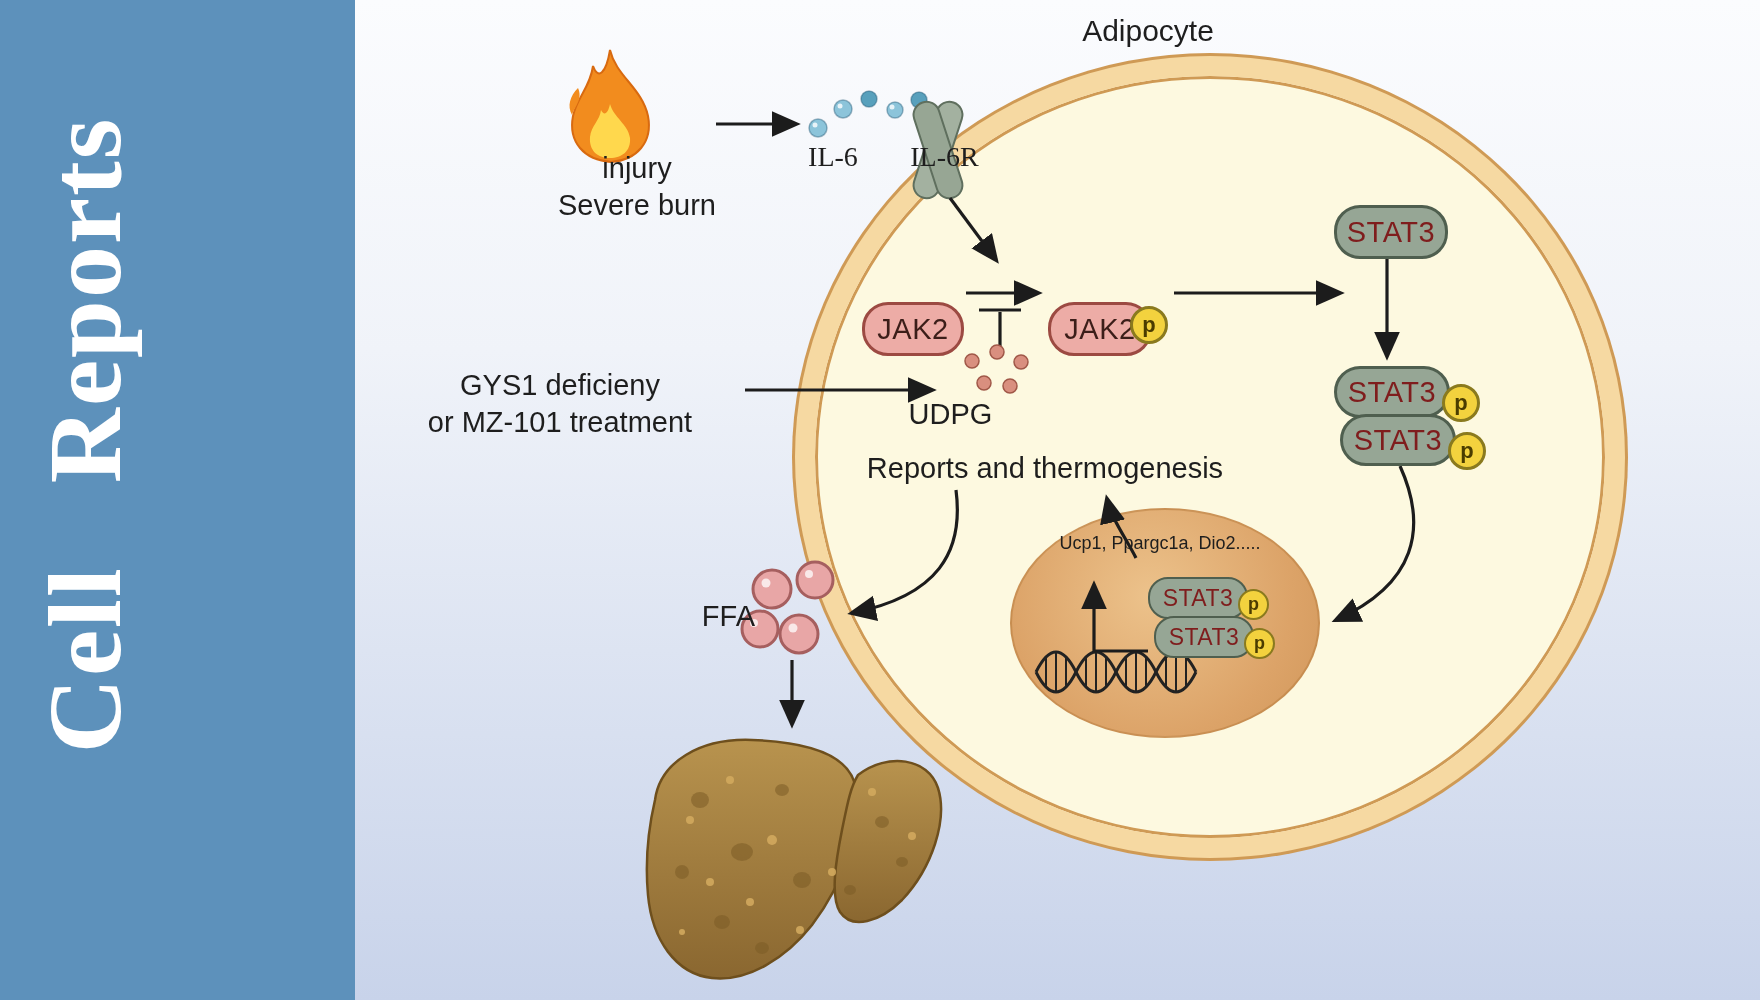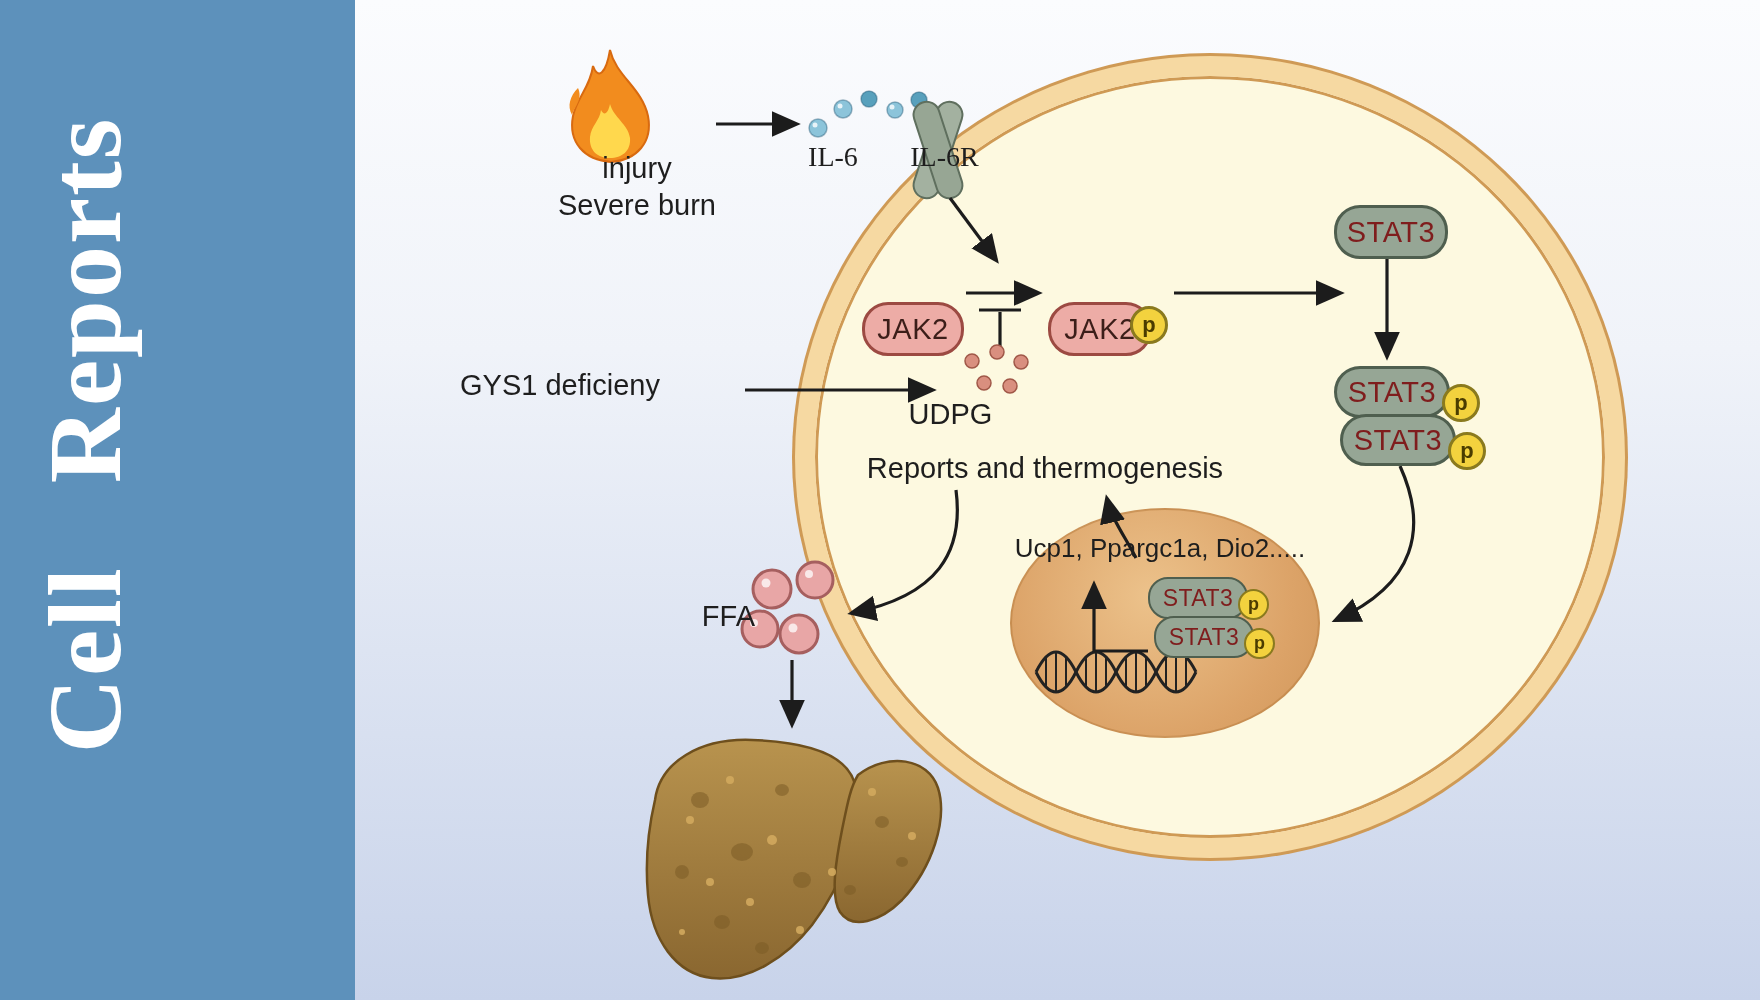--- a/index.html
+++ b/index.html
@@ -19,21 +19,21 @@
            background:var(--cytoplasm,#fdf9e0);
            border:20px solid var(--membrane,#f6d9a2);
            box-shadow:0 0 0 3px var(--membrane_edge,#cf9a55), inset 0 0 0 3px var(--membrane_edge,#cf9a55);}
   .nucleus{position:absolute;left:1010px;top:508px;width:306px;height:226px;border-radius:50%;
            background:radial-gradient(circle at 45% 38%, #ecc28b 0%, var(--nucleus,#dca368) 65%, #d0965a 100%);
            border:2px solid rgba(186,128,66,.55);}
   .svg-overlay{position:absolute;left:0;top:0;width:1760px;height:1000px;pointer-events:none;}
   
   .label{position:absolute;color:#1e1e1e;text-align:center;}
   .fs30{font-size:30px;} .fs29{font-size:29px;line-height:37px;} .fs28{font-size:28px;font-family:Liberation Serif, serif;}
-  .fs26{font-size:26px;}
+  .fs26{font-size:18px;}
   
   .pill{position:absolute;display:flex;align-items:center;justify-content:center;
         border-radius:26px;letter-spacing:.5px;}
   .pill.jak{background:var(--jak2_fill,#edaca6);border:3px solid var(--jak2_border,#9c4a42);
         color:#3c1e19;font-size:29px;margin-top:33px;}
   .pill.stat{background:var(--stat3_fill,#96a695);border:3px solid var(--stat3_border,#4f5f4f);
         color:#7f1d1d;font-size:29px;}
   .pill.small{font-size:23px;border-width:2.5px;border-radius:20px;}
   .p-badge{position:absolute;border-radius:50%;
         background:var(--phospho_fill,#f3d23e);border:3px solid var(--phospho_border,#8a7a1e);
@@ -182,31 +182,33 @@
           <circle cx="800" cy="930" r="4"></circle>
           <circle cx="872" cy="792" r="4"></circle>
         <circle cx="912" cy="836" r="4"></circle>
           <circle cx="832" cy="872" r="4"></circle>
           <circle cx="750" cy="902" r="4"></circle>
         <circle cx="682" cy="932" r="3"></circle>
       </g>
     </g>
   </svg>
 
+  <div class="label fs30" style="left:1028px;top:14px;width:240px;">Adipocyte</div>
 
   <div class="label fs29" style="left:507px;top:150px;width:260px;">
     <div>injury</div>
     <div>Severe burn</div>
   </div>
 
   <div class="label fs28" style="left:788px;top:141px;width:90px;">IL-6</div>
   <div class="label fs28" style="left:892px;top:141px;width:105px;">IL-6R</div>
 
   <div class="label fs29" style="left:390px;top:367px;width:340px;">
     <div>GYS1 deficieny</div>
+    <div>or MZ-101 treatment</div>
   </div>
 
   <div class="label fs29" style="left:883px;top:396px;width:135px;">UDPG</div>
 
   <div class="label fs29" style="left:840px;top:450px;width:410px;">Reports and thermogenesis</div>
 
   <div class="label fs26" style="left:1000px;top:533px;width:320px;">Ucp1, Ppargc1a, Dio2.....</div>
 
   <div class="label fs29" style="left:655px;top:598px;width:100px;text-align:right;">FFA</div>
 

